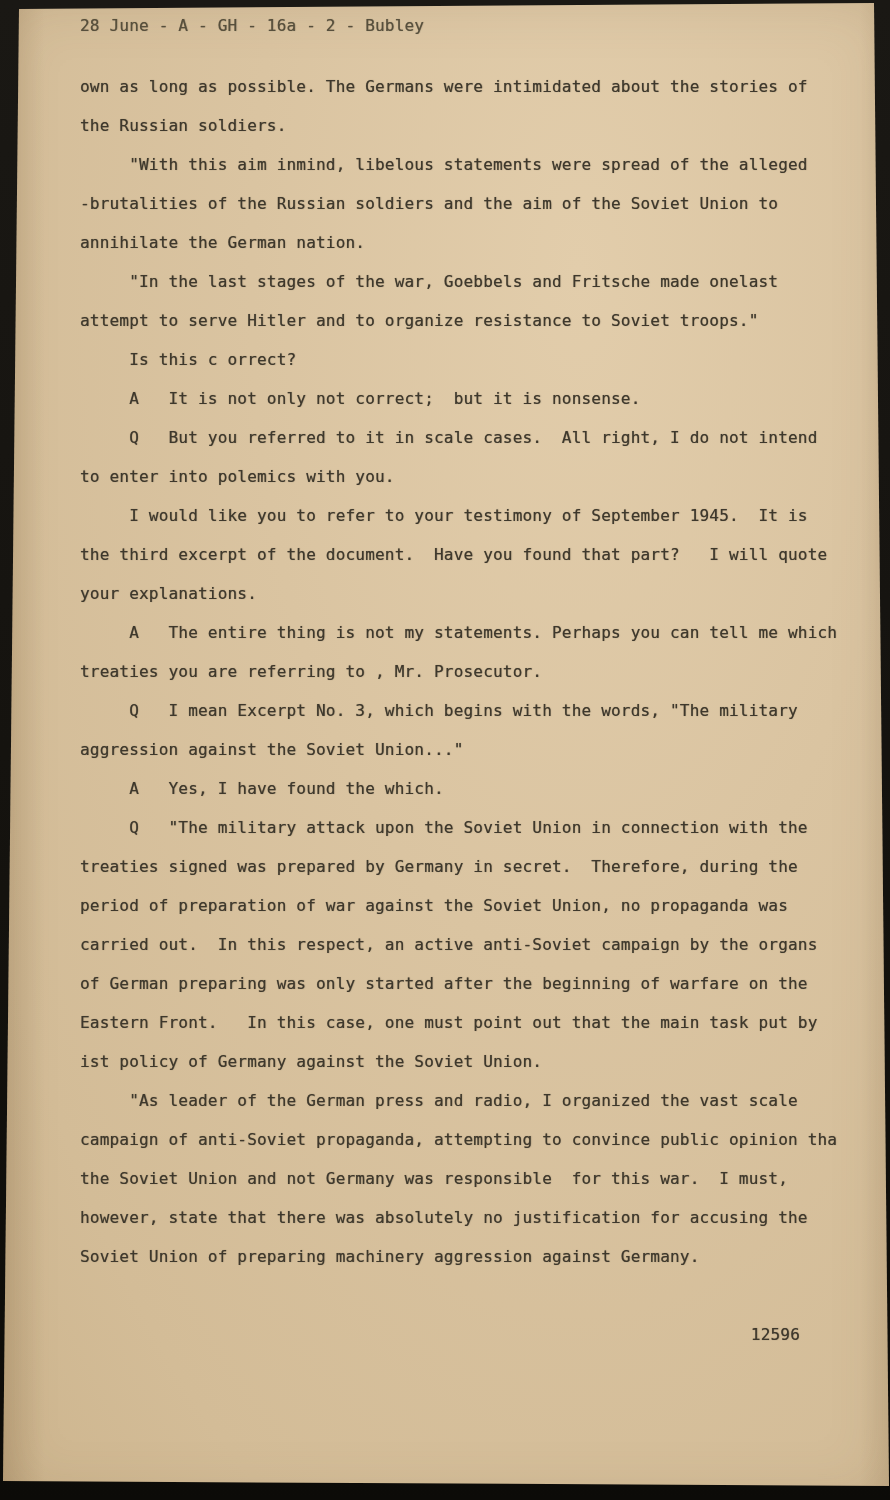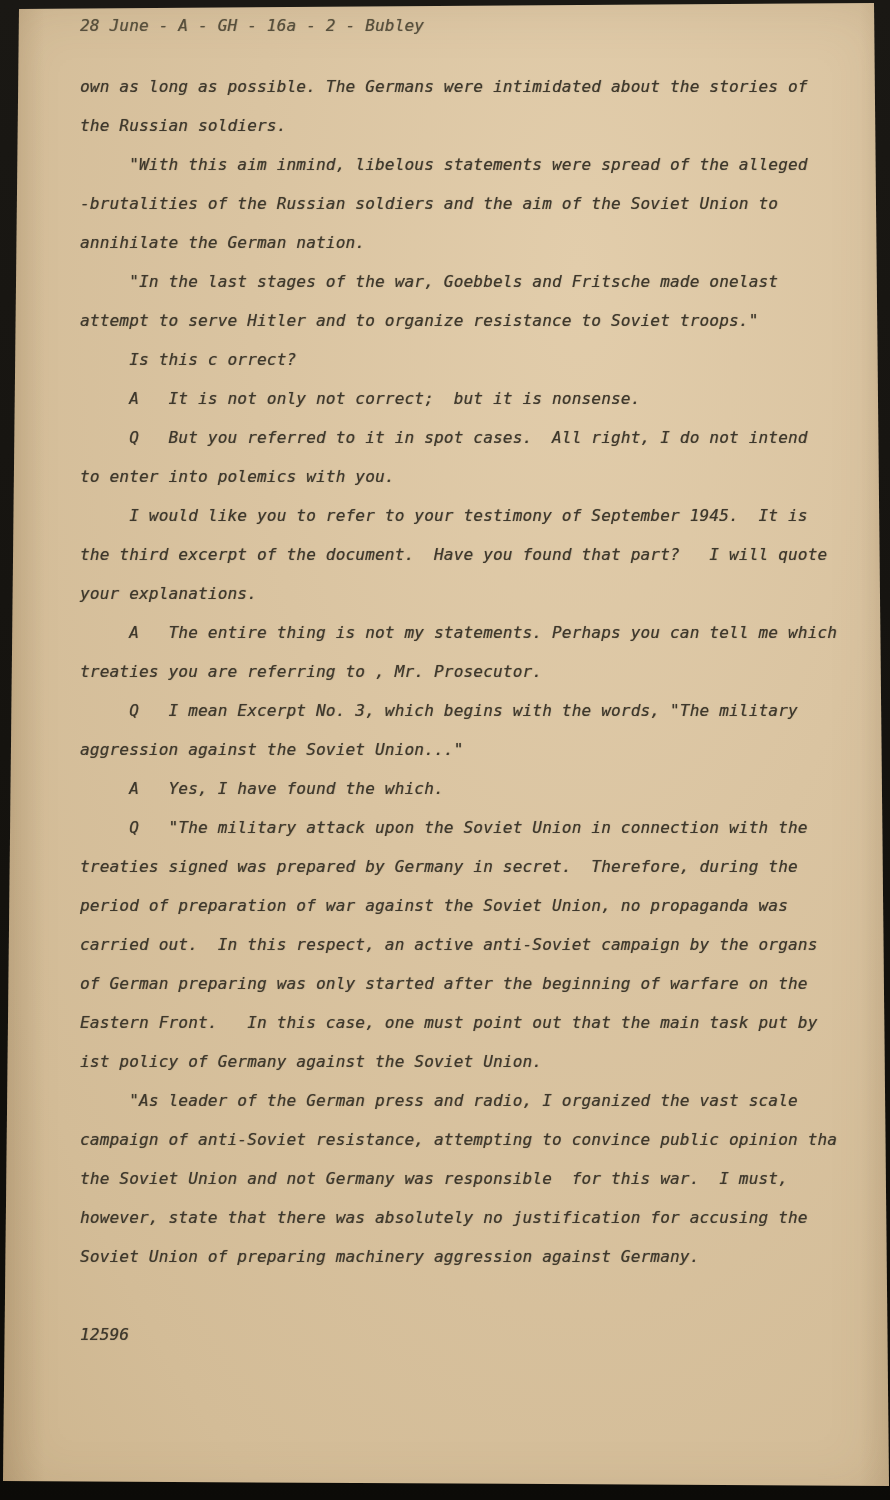--- a/index.html
+++ b/index.html
@@ -10,21 +10,20 @@
     width: 890px;
     height: 1500px;
     position: relative;
     overflow: hidden;
     background: linear-gradient(180deg, #1a1814 0%, #14120e 60%, #0c0b08 100%);
     font-family: "DejaVu Sans Mono", "Liberation Mono", monospace;
   }
   .scan-edge {
     position: absolute;
     inset: 0;
-    font-style: italic;
   }
   .page {
     position: absolute;
     inset: 0;
     background:
       linear-gradient(90deg, rgba(120, 92, 55, 0.22) 0px, rgba(120, 92, 55, 0.0) 45px),
       linear-gradient(270deg, rgba(120, 92, 55, 0.12) 0px, rgba(120, 92, 55, 0.0) 30px),
       radial-gradient(ellipse at 65% 18%, #e2cdab 0%, #dac4a1 40%, #d3bc97 80%, #cdb58e 100%);
     clip-path: polygon(19px 9px, 874px 3px, 889px 1486px, 3px 1481px);
     box-shadow: inset 0 0 60px rgba(110, 85, 50, 0.18);
@@ -49,60 +48,60 @@
     margin-top: 22px;
   }
   .line {
     height: 39px;
     white-space: pre;
   }
   .page-number {
     margin-top: 39px;
     height: 39px;
     white-space: pre;
-    text-align: left;
+    text-align: right;
     margin-right: 50px;
   }
 </style>
 </head>
 <body>
 
 <div class="scan-edge">
   <div class="page">
     <div class="content">
       <div class="header-line">28 June - A - GH - 16a - 2 - Bubley</div>
       <div class="page-text">
           <div class="line">own as long as possible. The Germans were intimidated about the stories of</div>
           <div class="line">the Russian soldiers.</div>
           <div class="line">     "With this aim inmind, libelous statements were spread of the alleged</div>
           <div class="line">-brutalities of the Russian soldiers and the aim of the Soviet Union to</div>
           <div class="line">annihilate the German nation.</div>
           <div class="line">     "In the last stages of the war, Goebbels and Fritsche made onelast</div>
           <div class="line">attempt to serve Hitler and to organize resistance to Soviet troops."</div>
           <div class="line">     Is this c orrect?</div>
           <div class="line">     A   It is not only not correct;  but it is nonsense.</div>
-          <div class="line">     Q   But you referred to it in spot cases.  All right, I do not intend</div>
+          <div class="line">     Q   But you referred to it in scale cases.  All right, I do not intend</div>
           <div class="line">to enter into polemics with you.</div>
           <div class="line">     I would like you to refer to your testimony of September 1945.  It is</div>
           <div class="line">the third excerpt of the document.  Have you found that part?   I will quote</div>
           <div class="line">your explanations.</div>
           <div class="line">     A   The entire thing is not my statements. Perhaps you can tell me which</div>
           <div class="line">treaties you are referring to , Mr. Prosecutor.</div>
           <div class="line">     Q   I mean Excerpt No. 3, which begins with the words, "The military</div>
           <div class="line">aggression against the Soviet Union..."</div>
           <div class="line">     A   Yes, I have found the which.</div>
           <div class="line">     Q   "The military attack upon the Soviet Union in connection with the</div>
           <div class="line">treaties signed was prepared by Germany in secret.  Therefore, during the</div>
           <div class="line">period of preparation of war against the Soviet Union, no propaganda was</div>
           <div class="line">carried out.  In this respect, an active anti-Soviet campaign by the organs</div>
           <div class="line">of German preparing was only started after the beginning of warfare on the</div>
           <div class="line">Eastern Front.   In this case, one must point out that the main task put by</div>
           <div class="line">ist policy of Germany against the Soviet Union.</div>
           <div class="line">     "As leader of the German press and radio, I organized the vast scale</div>
-          <div class="line">campaign of anti-Soviet resistance, attempting to convince public opinion tha</div>
+          <div class="line">campaign of anti-Soviet propaganda, attempting to convince public opinion tha</div>
           <div class="line">the Soviet Union and not Germany was responsible  for this war.  I must,</div>
           <div class="line">however, state that there was absolutely no justification for accusing the</div>
           <div class="line">Soviet Union of preparing machinery aggression against Germany.</div>
         </div>
       <div class="page-number">12596</div>
     </div>
   </div>
 </div>
 
 </body></html>

